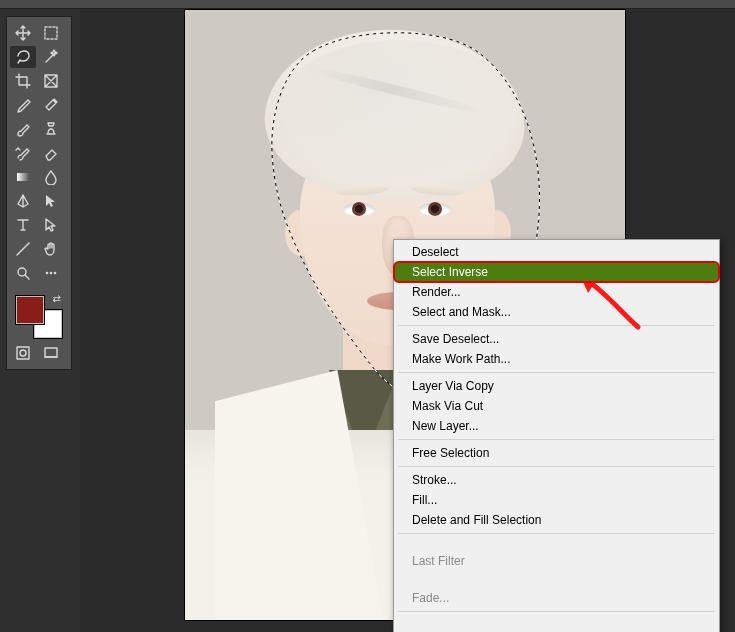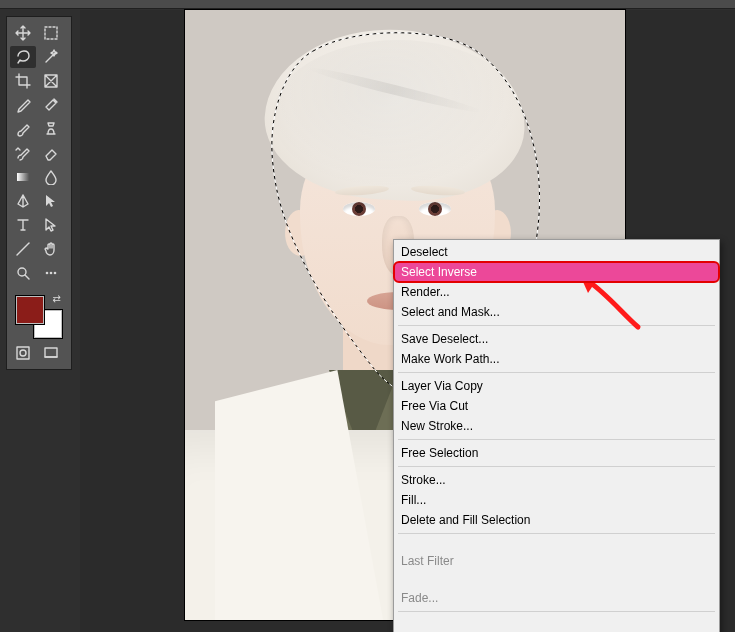--- a/index.html
+++ b/index.html
@@ -156,28 +156,28 @@
     width:325px;
     background:#f0f0f0;
     border:1px solid #9b9b9b;
     box-shadow:2px 3px 7px rgba(0,0,0,.45);
     color:#000;
     font-family:Tahoma,Arial,sans-serif;
     font-size:12px;
     padding:2px 0;
   }
   .ctx .mi{
-    padding:2px 18px 2px 7px;
+    padding:2px 18px 2px 18px;
     line-height:16px;
     white-space:nowrap;
   }
   .ctx .mi.disabled{color:#8a8a8a;margin-top:17px;}
   .ctx .sep{height:1px;background:#d0d0d0;margin:3px 4px;}
   .ctx .mi.hover{
-    background:#ec4899;color:#fff;
+    background:#4d7c0f;color:#fff;
     outline:2px solid #e30000;outline-offset:-1px;border-radius:5px;
     position:relative;z-index:2;
   }
 
   
   .arrow{
     position:absolute;
     left:578px;top:275px;
     width:70px;height:56px;
     pointer-events:none;
@@ -376,22 +376,22 @@
 <div class="ctx" id="ctx">
     <div class="mi">Deselect</div>
     <div class="mi hover">Select Inverse</div>
     <div class="mi">Render...</div>
     <div class="mi">Select and Mask...</div>
     <div class="sep"></div>
     <div class="mi">Save Deselect...</div>
     <div class="mi">Make Work Path...</div>
     <div class="sep"></div>
     <div class="mi">Layer Via Copy</div>
-    <div class="mi">Free Via Cut</div>
-    <div class="mi">New Stroke...</div>
+    <div class="mi">Mask Via Cut</div>
+    <div class="mi">New Layer...</div>
     <div class="sep"></div>
     <div class="mi">Free Selection</div>
     <div class="sep"></div>
     <div class="mi">Stroke...</div>
     <div class="mi">Fill...</div>
     <div class="mi">Delete and Fill Selection</div>
     <div class="sep"></div>
     <div class="mi disabled">Last Filter</div>
     <div class="mi disabled">Fade...</div>
     <div class="sep"></div>

